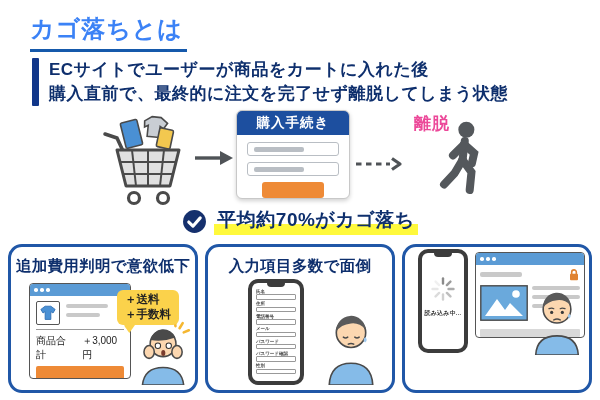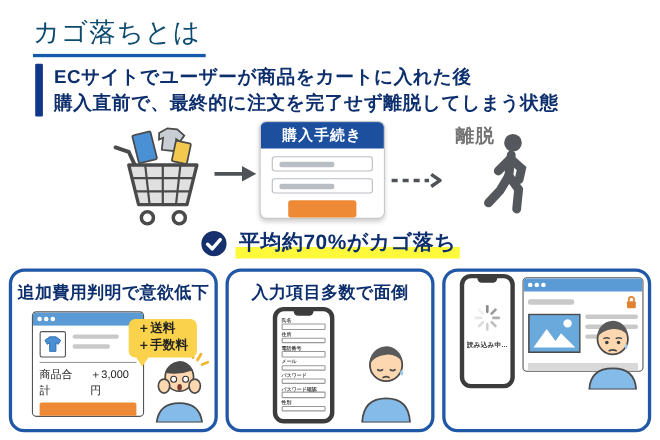--- a/index.html
+++ b/index.html
@@ -1,40 +1,40 @@
 <!DOCTYPE html>
 <html><head>
 <meta charset="utf-8">
 <style>
   * { margin:0; padding:0; box-sizing:border-box; }
   html,body { width:600px; height:400px; background:#fff; font-family:"Liberation Sans","DejaVu Sans",sans-serif; }
   .page { position:relative; width:600px; height:400px; overflow:hidden; background:#fff; }
 
   
-  .title { position:absolute; left:30px; top:13px; font-size:24px; font-weight:normal; color:#0c4a6e;
+  .title { position:absolute; left:30px; top:13px; font-size:24px; font-weight:bold; color:#3b82f6;
            border-bottom:3px solid #1559ab; padding:0 4px 4px 0; letter-spacing:1px; }
   .desc { position:absolute; left:32px; top:58px; display:flex; }
   .desc-bar { width:7px; background:#11378a; border-radius:1px; margin-right:10px; }
   .desc-text { font-size:17px; font-weight:bold; color:#0e2f6d; line-height:1.42; letter-spacing:0.5px; }
 
   
   .flow { position:absolute; left:0; top:108px; width:600px; height:100px; }
   .cart-wrap { position:absolute; left:100px; top:4px; width:92px; height:96px; }
   .arrow-solid { position:absolute; left:194px; top:42px; }
   .form-card { position:absolute; left:236px; top:2px; width:114px; height:89px; background:#fff;
                border:1px solid #c8c8c8; border-radius:6px; box-shadow:0 2px 4px rgba(0,0,0,0.18); overflow:hidden; }
   .form-header { height:24px; background:#1d4f9f; color:#fff; font-size:13.5px; font-weight:bold;
                  display:flex; align-items:center; justify-content:center; letter-spacing:1px; }
   .form-body { padding:7px 10px 0; }
   .form-input { height:14px; border:1.3px solid #b9bec4; border-radius:3px; margin-bottom:6px; }
   .form-input .bar { width:55%; height:5px; background:#b9bec4; border-radius:2px; margin:3.5px 0 0 6px; }
   .form-btn { width:62px; height:16px; background:#ee8a36; border-radius:3px; margin:1px auto 0; }
   .arrow-dashed { position:absolute; left:355px; top:49px; }
   .exit-group { position:absolute; left:402px; top:2px; width:95px; height:96px; }
-  .exit-label { position:absolute; left:12px; top:2px; font-size:17px; font-weight:bold; color:#737373; letter-spacing:1px; }
+  .exit-label { position:absolute; left:12px; top:2px; font-size:17px; font-weight:bold; color:#ec4899; letter-spacing:1px; }
   .walker { position:absolute; left:32px; top:10px; }
 
   
   .highlight-row { position:absolute; left:0; top:207px; width:600px; display:flex; justify-content:center; align-items:center; gap:7px; }
   .hl-text { font-size:19px; font-weight:bold; color:#0e2f6d; letter-spacing:0.5px;
              background:linear-gradient(transparent 62%, #fff93c 62%); padding:0 3px 2px; }
 
   
   .cards { position:absolute; left:8px; top:244px; width:584px; display:flex; gap:7px; }
   .card { flex:1; height:149px; border:3px solid #2057a7; border-radius:14px; background:#fff; overflow:hidden; }

